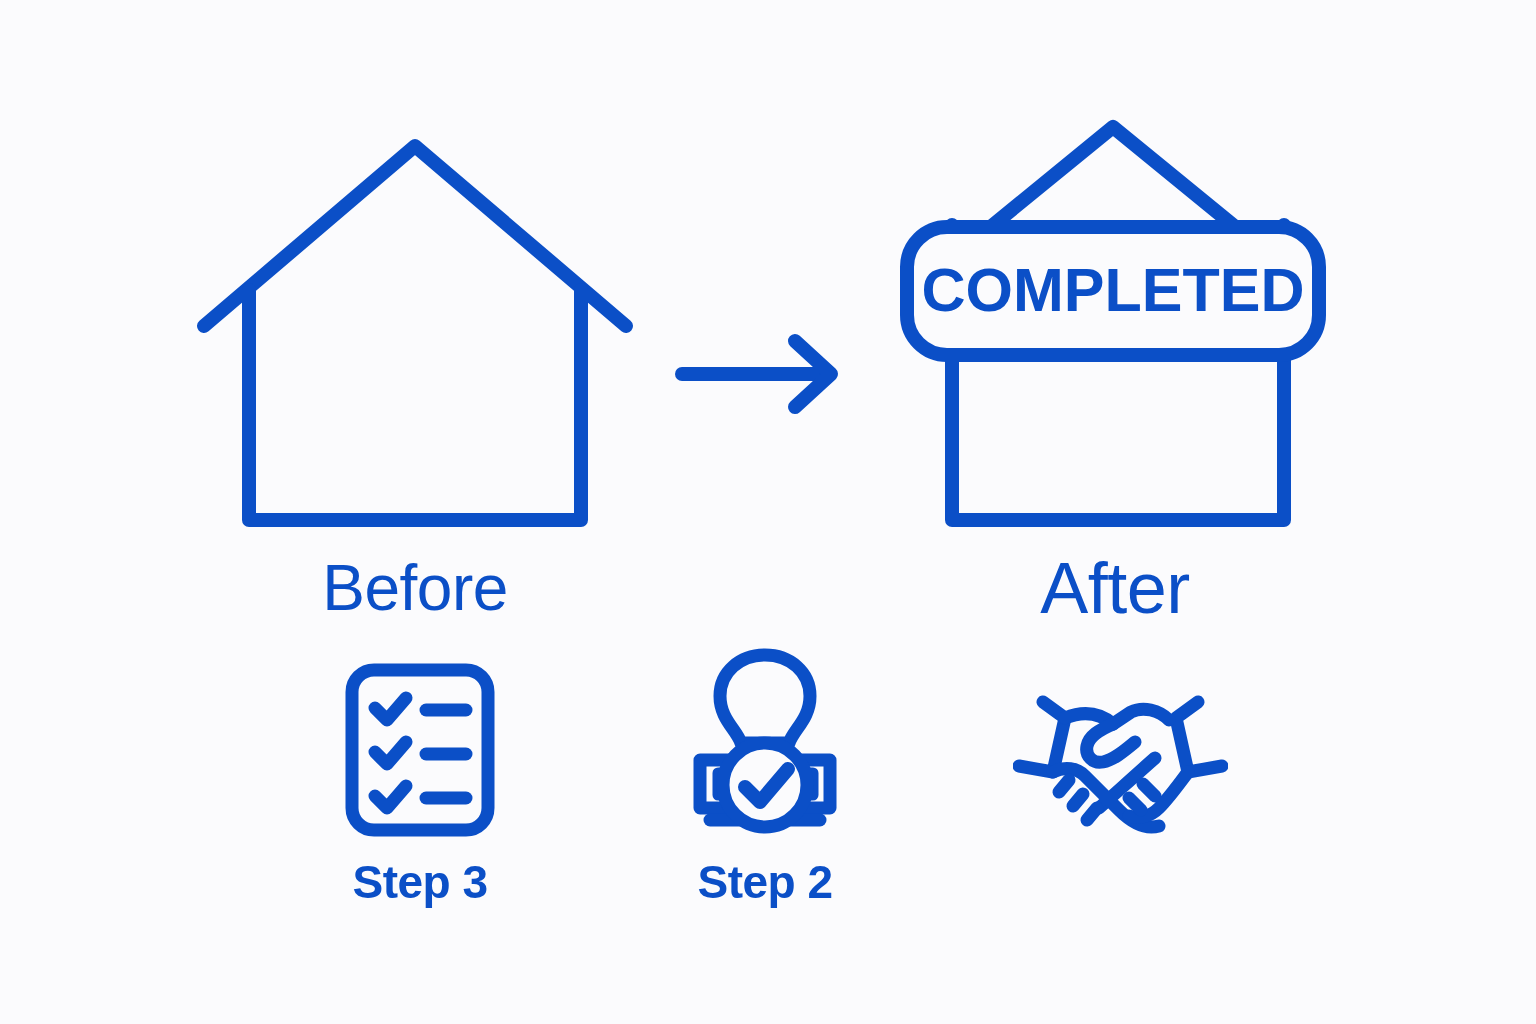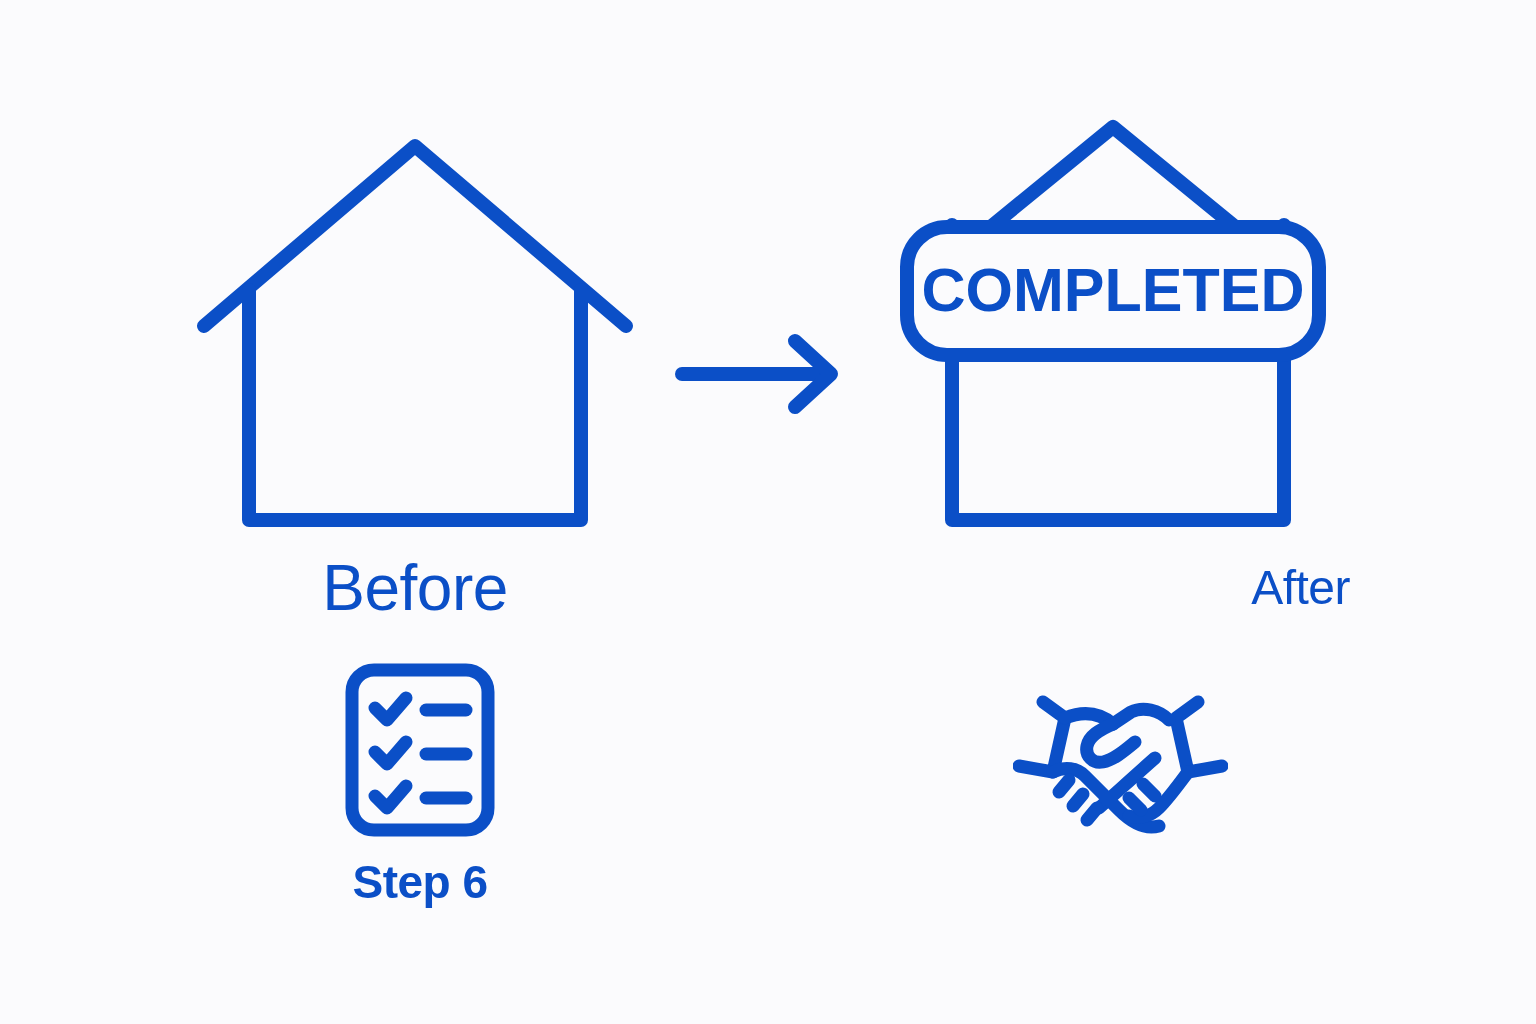--- a/index.html
+++ b/index.html
@@ -37,21 +37,21 @@
     font-weight: normal;
     letter-spacing: -0.5px;
     -webkit-font-smoothing: antialiased;
   }
   #before-caption {
     left: 180px; top: 552px; width: 470px;
     font-size: 64px; line-height: 72px;
   }
   #after-caption {
     left: 880px; top: 552px; width: 470px;
-    font-size: 48px; line-height: 72px; text-align: right;
+    font-size: 72px; line-height: 72px;
   }
 
   
   .step-block {
     position: absolute;
     width: 300px;
     top: 650px;
     text-align: center;
   }
   #step-block-1 { left: 270px; }
@@ -134,23 +134,48 @@
           <polyline points="35,92 47,104 66,82"></polyline>
           <polyline points="35,136 47,148 66,126"></polyline>
         </g>
         <g fill="none" stroke="#0b4fc7" stroke-width="13" stroke-linecap="round">
           <line x1="86" y1="50" x2="126" y2="50"></line>
           <line x1="86" y1="94" x2="126" y2="94"></line>
           <line x1="86" y1="138" x2="126" y2="138"></line>
         </g>
       </svg>
     </div>
-    <div class="step-label">Step 6</div>
-  </div>
-
+    <div class="step-label">Step 3</div>
+  </div>
+
+  <div class="step-block" id="step-block-2">
+    <div class="step-icon">
+      <svg width="175" height="195" viewBox="0 0 175 195" xmlns="http://www.w3.org/2000/svg">
+
+        <path d="M 63 98
+                 C 58 84 42 74 42 51
+                 C 42 27 62 10 87 10
+                 C 112 10 132 27 132 51
+                 C 132 74 116 84 111 98 Z" fill="#fbfbfd" stroke="#0b4fc7" stroke-width="13" stroke-linejoin="round"></path>
+
+        <path d="M 22 115 L 152 115 L 152 163 L 22 163 Z" fill="#fbfbfd" stroke="#0b4fc7" stroke-width="13" stroke-linejoin="round"></path>
+
+        <g fill="none" stroke="#0b4fc7" stroke-width="11" stroke-linejoin="round">
+          <path d="M 40 128 L 60 128 L 60 150 L 40 150 Z"></path>
+          <path d="M 115 128 L 135 128 L 135 150 L 115 150 Z"></path>
+        </g>
+
+        <line x1="32" y1="175" x2="142" y2="175" stroke="#0b4fc7" stroke-width="13" stroke-linecap="round"></line>
+
+        <circle cx="87" cy="140" r="42" fill="#fbfbfd" stroke="#0b4fc7" stroke-width="13"></circle>
+        <polyline points="67,142 82,157 110,124" fill="none" stroke="#0b4fc7" stroke-width="14" stroke-linecap="round" stroke-linejoin="round"></polyline>
+      </svg>
+    </div>
+    <div class="step-label">Step 2</div>
+  </div>
 
   <div class="step-block" id="step-block-3">
     <div class="step-icon">
       <svg width="215" height="160" viewBox="0 0 215 160" xmlns="http://www.w3.org/2000/svg">
         <g fill="none" stroke="#0b4fc7" stroke-width="13" stroke-linecap="round" stroke-linejoin="round">
 
           <path d="M 30 22 L 52 38 L 40 92 L 6 86"></path>
 
           <path d="M 185 22 L 163 38 L 175 92 L 209 86"></path>
 

